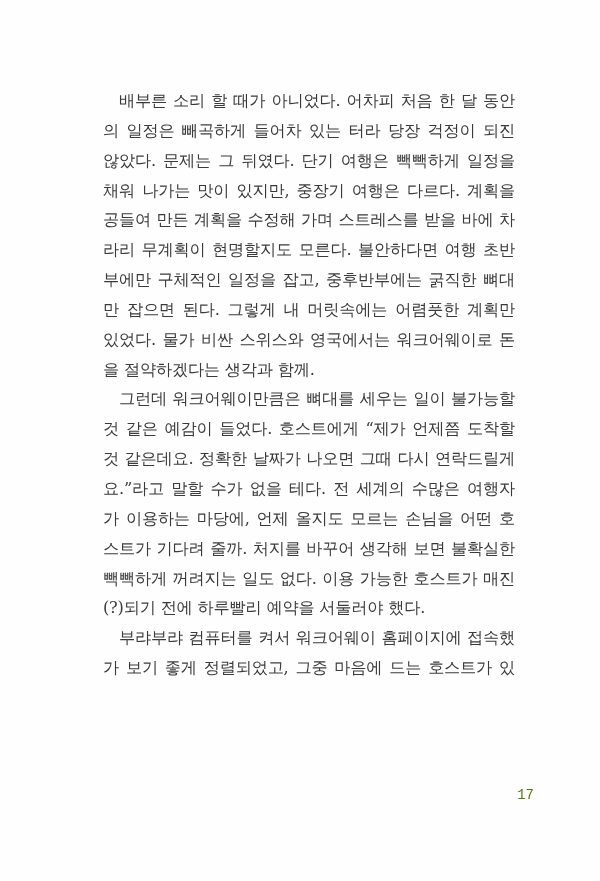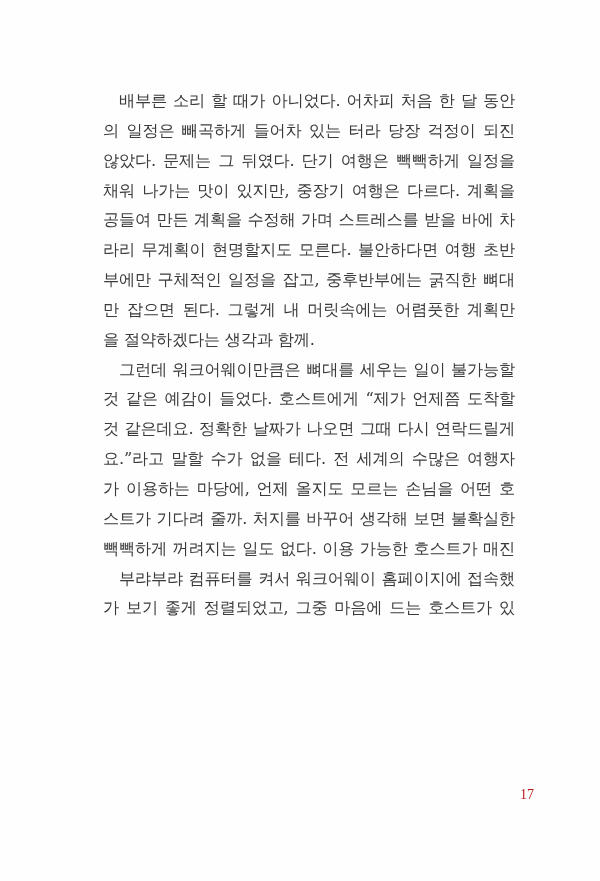--- a/index.html
+++ b/index.html
@@ -40,22 +40,22 @@
     padding-left: 16px;
   }
   .line.short {
     text-align-last: left;
   }
   .footer {
     position: absolute;
     right: 66px;
     top: 786px;
     text-align: right;
-    font-family: Liberation Serif, serif;
-    color: #b91c1c;
+    font-family: Liberation Mono, monospace;
+    color: #4d7c0f;
   }
   .page-number {
     font-size: 14px;
     line-height: 18px;
     font-weight: normal;
   }
   .running-title {
     font-size: 12.5px;
     line-height: 18px;
     letter-spacing: -0.3px;
@@ -67,28 +67,30 @@
 <div class="page">
   <div class="text-block">
     <div class="line indent">배부른 소리 할 때가 아니었다. 어차피 처음 한 달 동안</div>
     <div class="line">의 일정은 빼곡하게 들어차 있는 터라 당장 걱정이 되진</div>
     <div class="line">않았다. 문제는 그 뒤였다. 단기 여행은 빽빽하게 일정을</div>
     <div class="line">채워 나가는 맛이 있지만, 중장기 여행은 다르다. 계획을</div>
     <div class="line">공들여 만든 계획을 수정해 가며 스트레스를 받을 바에 차</div>
     <div class="line">라리 무계획이 현명할지도 모른다. 불안하다면 여행 초반</div>
     <div class="line">부에만 구체적인 일정을 잡고, 중후반부에는 굵직한 뼈대</div>
     <div class="line">만 잡으면 된다. 그렇게 내 머릿속에는 어렴풋한 계획만</div>
+    <div class="line">있었다. 물가 비싼 스위스와 영국에서는 워크어웨이로 돈</div>
     <div class="line short">을 절약하겠다는 생각과 함께.</div>
     <div class="line indent">그런데 워크어웨이만큼은 뼈대를 세우는 일이 불가능할</div>
     <div class="line">것 같은 예감이 들었다. 호스트에게 “제가 언제쯤 도착할</div>
     <div class="line">것 같은데요. 정확한 날짜가 나오면 그때 다시 연락드릴게</div>
     <div class="line">요.”라고 말할 수가 없을 테다. 전 세계의 수많은 여행자</div>
     <div class="line">가 이용하는 마당에, 언제 올지도 모르는 손님을 어떤 호</div>
     <div class="line">스트가 기다려 줄까. 처지를 바꾸어 생각해 보면 불확실한</div>
     <div class="line">빽빽하게 꺼려지는 일도 없다. 이용 가능한 호스트가 매진</div>
+    <div class="line short">(?)되기 전에 하루빨리 예약을 서둘러야 했다.</div>
     <div class="line indent">부랴부랴 컴퓨터를 켜서 워크어웨이 홈페이지에 접속했</div>
     <div class="line">가 보기 좋게 정렬되었고, 그중 마음에 드는 호스트가 있</div>
   </div>
 
   <div class="footer">
     <div class="page-number">17</div>
   </div>
 </div>
 
 </body></html>

